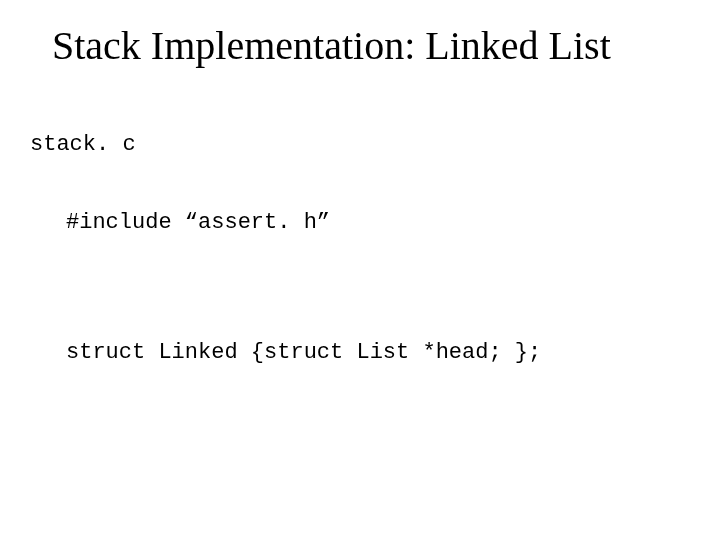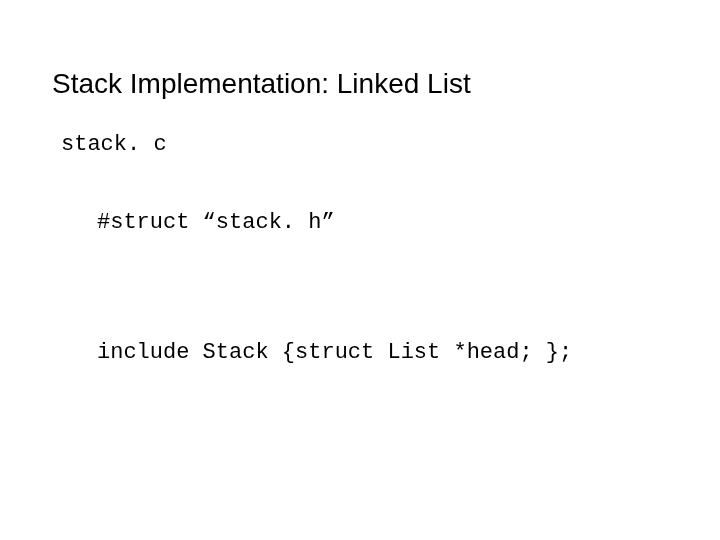--- a/index.html
+++ b/index.html
@@ -12,52 +12,51 @@
     color: #000;
     overflow: hidden;
   }
   .slide {
     position: relative;
     width: 720px;
     height: 540px;
     box-sizing: border-box;
   }
   .title {
-    font-family: Liberation Sans, sans-serif;
-    font-size: 28px;
+    font-family: Liberation Serif, serif;
+    font-size: 40px;
     font-weight: 400;
     letter-spacing: 0px;
     position: absolute;
     left: 52px;
     top: 22px;
     white-space: nowrap;
-    margin-top: 46px;
   }
   .code {
     position: absolute;
     left: 30px;
     top: 80px;
     font-size: 22px;
     line-height: 26px;
     white-space: pre;
   }
-  .code .line { display: block; margin-left: 31px; }
+  .code .line { display: block; }
   .ind1 { padding-left: 36px; }
 </style>
 </head>
 <body>
 
 <div class="slide">
   <div class="title">Stack Implementation: Linked List</div>
 
   <div class="code">
     <span class="line">stack. c</span>
-    <span class="line ind1">#struct “stack. h”</span>
+    <span class="line ind1">#include “assert. h”</span>
     <span class="line ind1"></span>
-    <span class="line ind1">include Stack {struct List *head; };</span>
+    <span class="line ind1">struct Linked {struct List *head; };</span>
     
     <span class="line ind1"></span>
     
     
     
     
     
     
   </div>
 </div>

